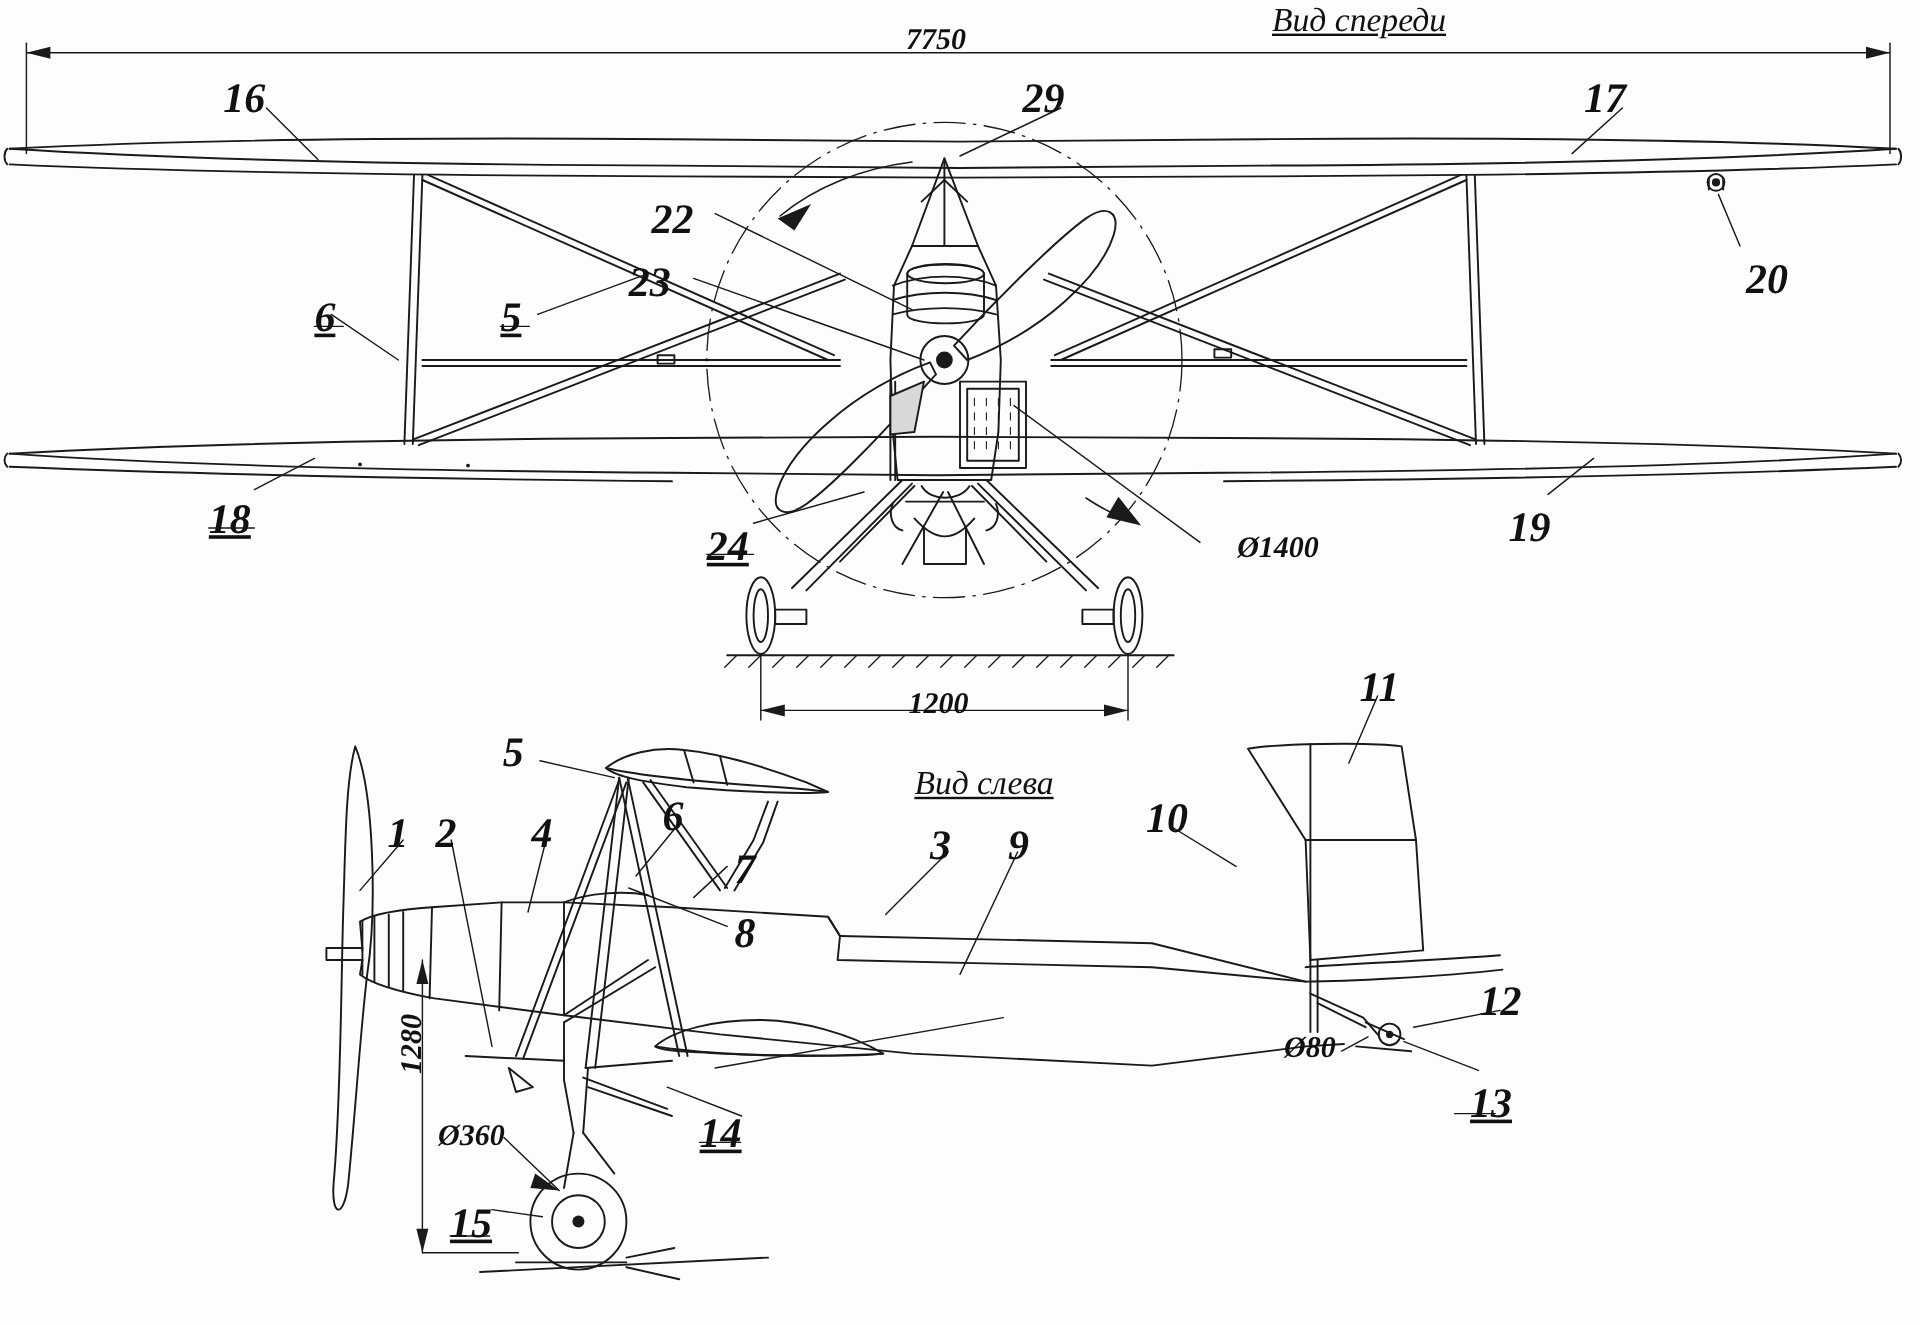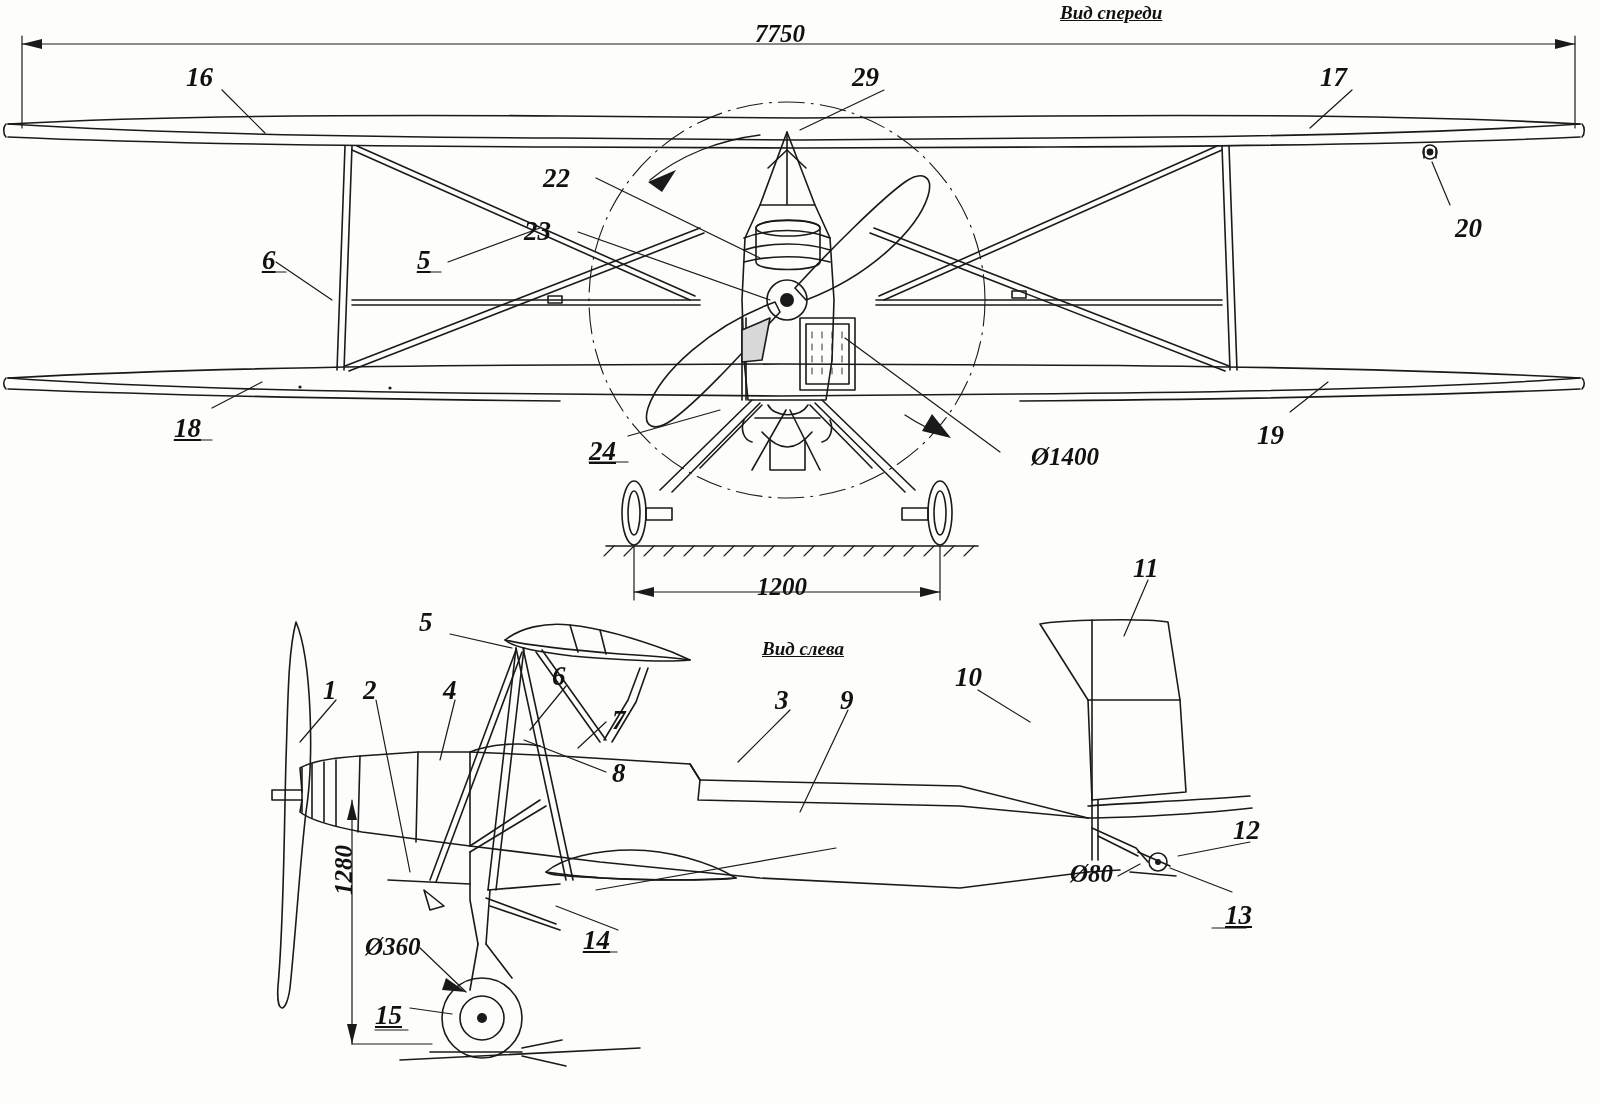--- a/index.html
+++ b/index.html
@@ -2,23 +2,23 @@
 <html><head>
 <meta charset="utf-8">
 <style>
   html,body{margin:0;padding:0;background:#fdfdfb;}
   body{width:1600px;height:1104px;position:relative;overflow:hidden;
        font-family:"Liberation Serif",serif;color:#111;}
   #sheet{position:absolute;inset:0;}
   svg.draw{position:absolute;left:0;top:0;width:1600px;height:1104px;}
   .lbl{position:absolute;font-family:"Liberation Serif",serif;font-style:italic;
        font-weight:700;color:#111;white-space:nowrap;}
-  .num{font-size:27px;}
+  .num{font-size:35px;}
   .dim{font-size:25px;font-style:italic;}
-  .ttl{font-size:19px;font-style:italic;font-weight:700;text-decoration:underline;}
+  .ttl{font-size:28px;font-style:italic;font-weight:400;text-decoration:underline;}
   .vert{transform:rotate(-90deg);transform-origin:left top;}
   .und{text-decoration:underline;}
 </style>
 </head>
 <body>
 
 <div id="sheet">
 
   <svg class="draw" viewBox="0 0 1600 1104">
     <g fill="none" stroke="#1a1a1a" stroke-width="1.6" stroke-linejoin="round" stroke-linecap="round">

